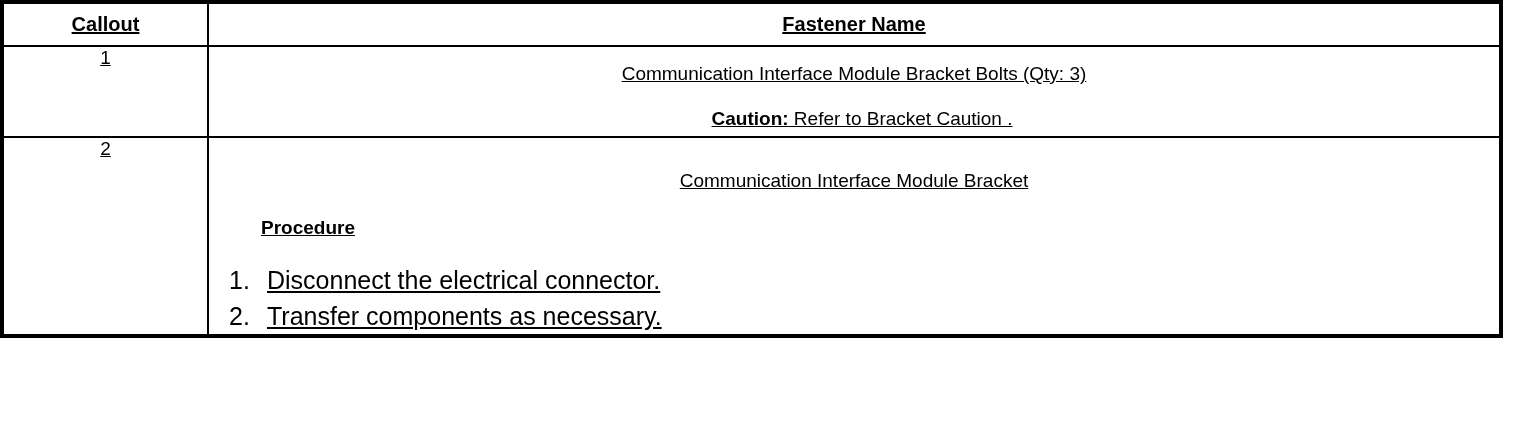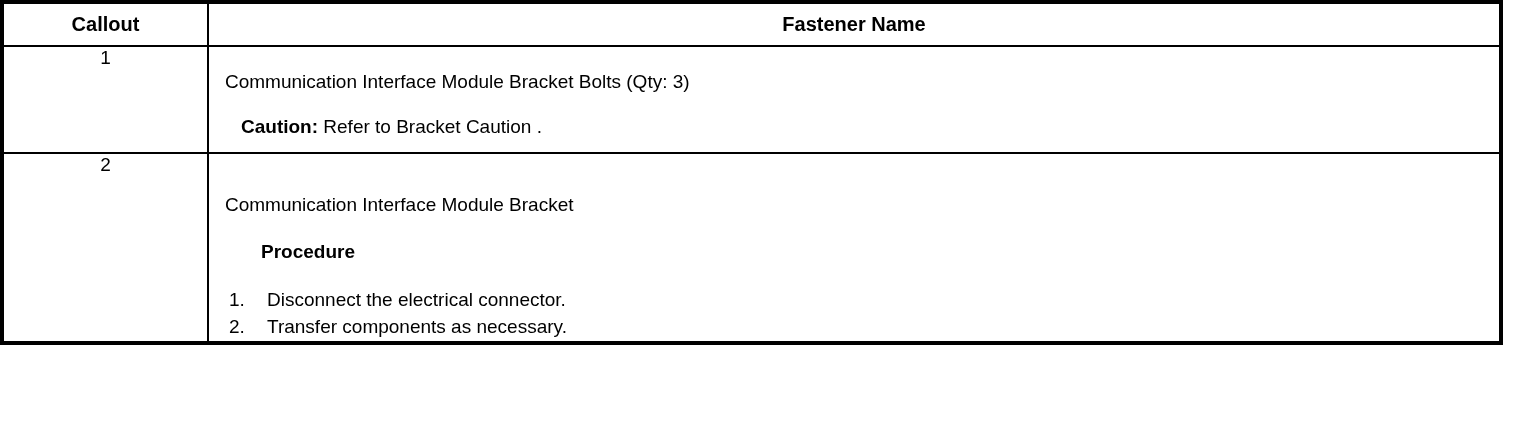--- a/index.html
+++ b/index.html
@@ -13,20 +13,21 @@
     font-family: "Liberation Sans", sans-serif;
     color: #000000;
     overflow: hidden;
   }
 
   .sheet {
     position: relative;
     width: 1292px;
     height: 436px;
     background: #ffffff;
+    text-decoration: underline;
   }
 
   table.callout-table {
     border-collapse: collapse;
     table-layout: fixed;
     width: 1503px;
     margin: 0;
     background: #ffffff;
   }
 
@@ -85,44 +86,45 @@
     font-weight: normal;
   }
 
   
   .desc-cell {
     padding: 8px 0 8px 8px;
     font-size: 19px;
     line-height: 1.0;
   }
   .desc-line {
-    margin: 16px;
+    margin: 8px;
     white-space: nowrap;
     font-size: 19px;
+    text-align: center;
   }
   .desc-line + .desc-line { margin-top: 26px; }
 
   .lead-bold { font-weight: bold; padding-left: 16px; }
 
   .sub-heading {
     font-weight: bold;
     font-size: 19px;
     margin: 28px 16px 0 52px;
     white-space: nowrap;
   }
 
   ol.proc-list {
     margin: 26px 0 0 0;
     padding: 0 0 0 20px;
     list-style: none;
     counter-reset: procstep;
   }
   ol.proc-list li {
     counter-increment: procstep;
-    font-size: 19px;
+    font-size: 25px;
     line-height: 1.42;
     white-space: nowrap;
     position: relative;
     padding-left: 38px;
   }
   ol.proc-list li::before {
     content: counter(procstep) ".";
     position: absolute;
     left: 0;
     top: 0;

